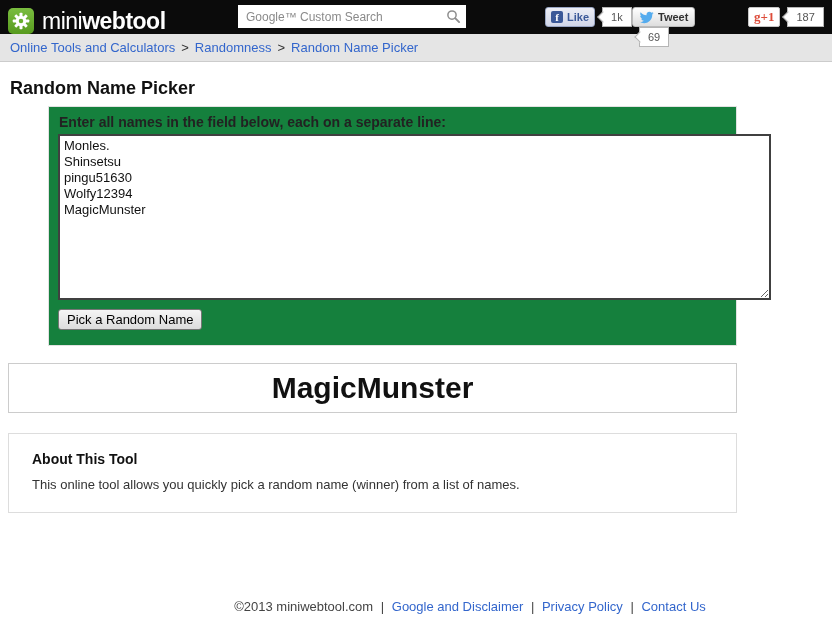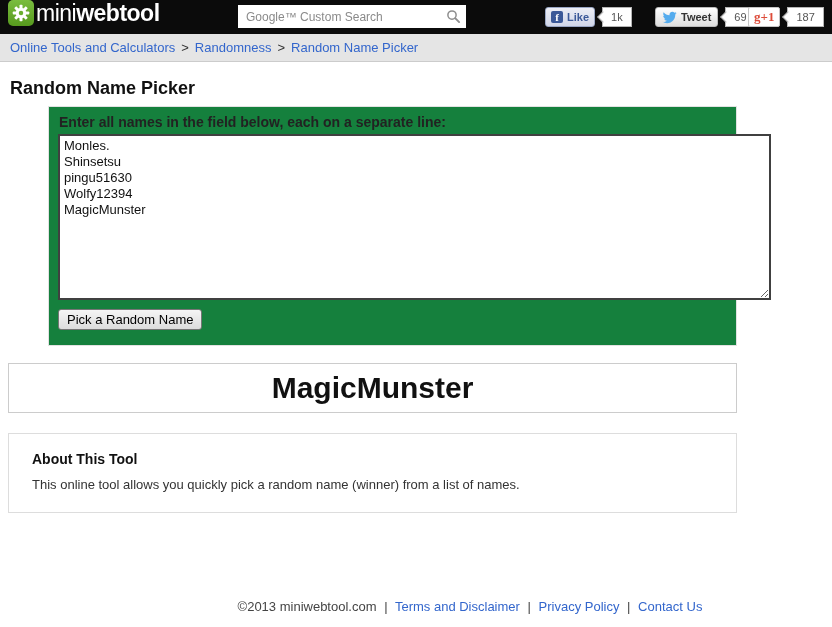--- a/index.html
+++ b/index.html
@@ -6,40 +6,40 @@
   html, body { margin: 0; padding: 0; }
   body {
     width: 832px; height: 627px; overflow: hidden;
     background: #ffffff;
     font-family: "Liberation Sans", sans-serif;
     color: #111;
   }
 
   
   .header { position: relative; height: 34px; background: #0b0b0b; }
-  .logo { position: absolute; left: 8px; top: 0; display: flex; align-items: center; gap: 2px; cursor: pointer; }
+  .logo { position: absolute; left: 8px; top: 8px; display: flex; align-items: center; gap: 8px; cursor: pointer; }
   .logo-box {
     width: 26px; height: 26px; border-radius: 5px;
     background: linear-gradient(#7abd3f, #579a1e);
     display: flex; align-items: center; justify-content: center;
   }
   .logo-text { font-size: 23px; line-height: 26px; color: #fff; letter-spacing: -0.5px; }
   .logo-text .bold { font-weight: bold; }
 
   .search { position: absolute; left: 238px; top: 5px; width: 228px; height: 23px; background: #fff; }
   .search input {
     width: 100%; height: 100%; border: 0; outline: none;
     padding: 0 24px 0 8px; box-sizing: border-box;
     font-family: "Liberation Sans", sans-serif; font-size: 12px; color: #333;
   }
   .search input::placeholder { color: #8a8a8a; opacity: 1; }
   .search .mag { position: absolute; right: 5px; top: 4px; width: 15px; height: 15px; cursor: pointer; }
 
   .social-group { position: absolute; top: 7px; display: flex; align-items: flex-start; }
-  .social-fb { left: 545px; } .social-tw { left: 655px; } .social-gp { left: 748px; }
+  .social-fb { left: 545px; } .social-tw { left: 632px; flex-direction: column; } .social-gp { left: 748px; }
   .social-btn {
     display: inline-flex; align-items: center; gap: 4px;
     height: 18px; font-size: 11px; font-weight: bold; cursor: pointer; white-space: nowrap;
   }
   .like-btn {
     background: linear-gradient(#eceef5, #d0d6e8);
     border: 1px solid #99a6c4; border-radius: 3px; padding: 0 5px; color: #3b5998;
   }
   .f-icon {
     display: inline-block; width: 12px; height: 12px; border-radius: 2px;
@@ -202,18 +202,18 @@
   <div class="about-box">
     <div class="about-heading">About This Tool</div>
     <div class="about-text">This online tool allows you quickly pick a random name (winner) from a list of names.</div>
   </div>
 
 </div>
 
 <div class="footer">
   <span>©2013 miniwebtool.com</span>
   <span class="sep">|</span>
-  <a>Terms and Disclaimer</a>
+  <a>Google and Disclaimer</a>
   <span class="sep">|</span>
   <a>Privacy Policy</a>
   <span class="sep">|</span>
   <a>Contact Us</a>
 </div>
 
 </body></html>

